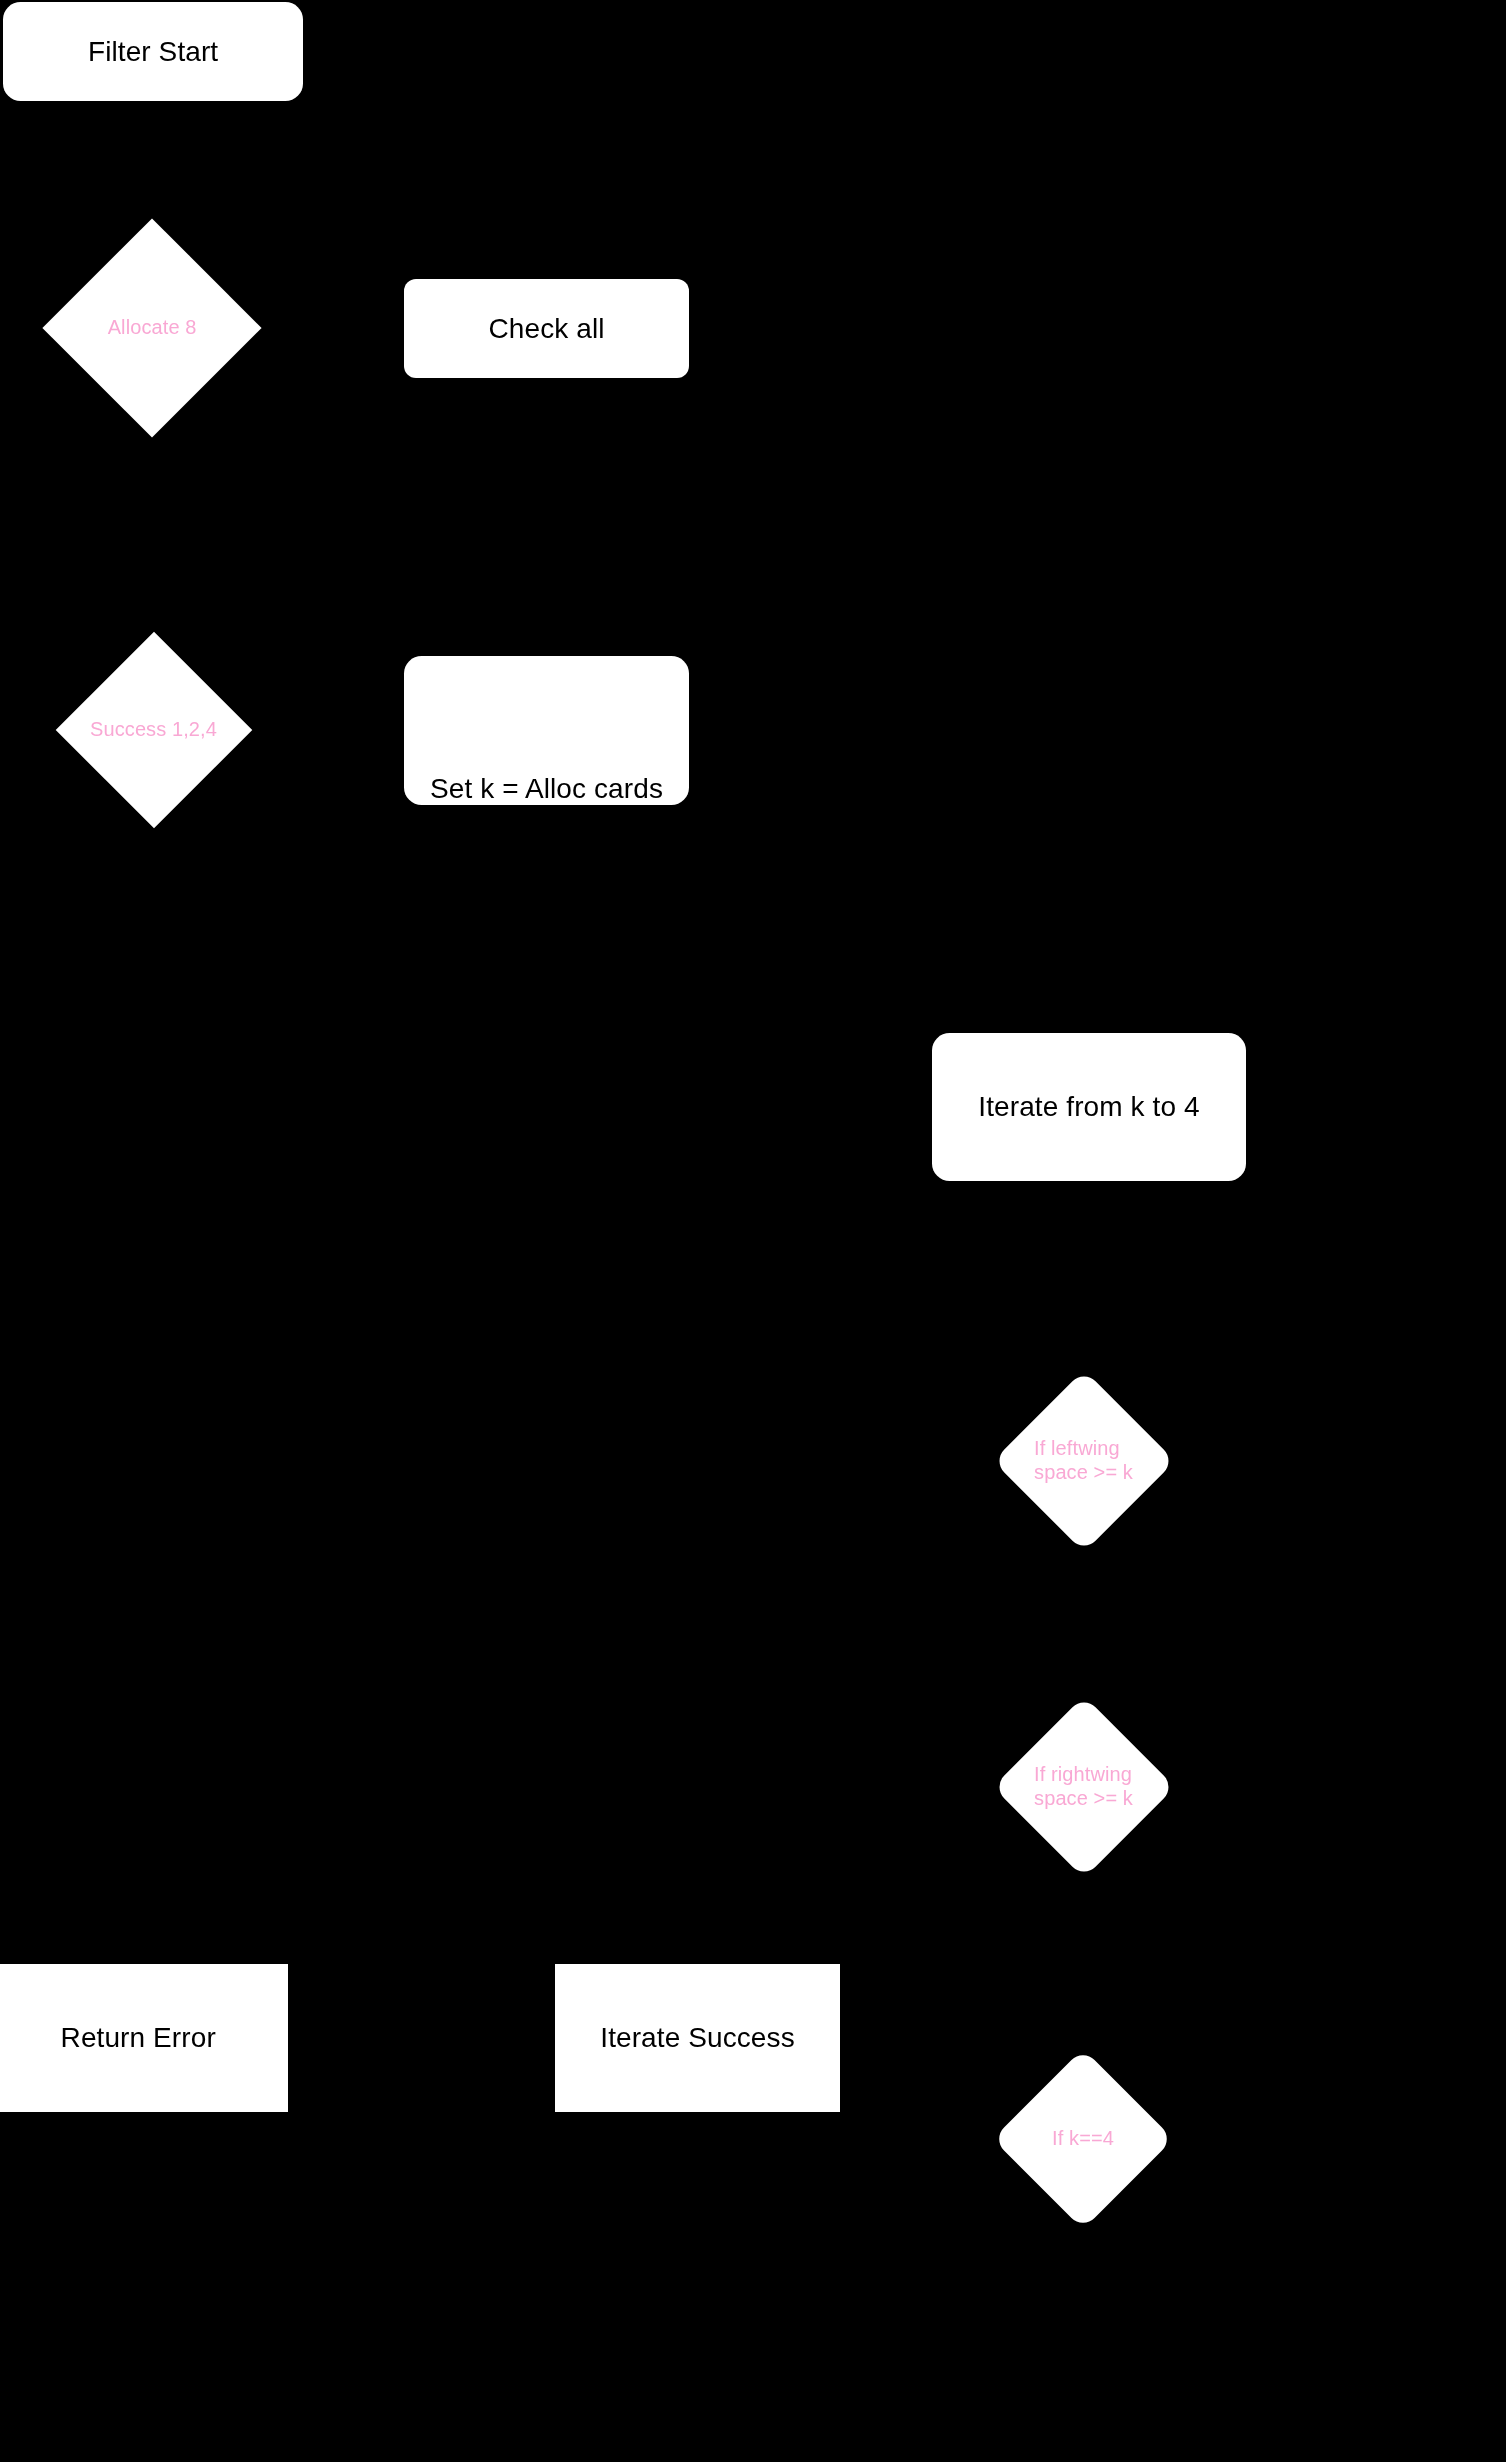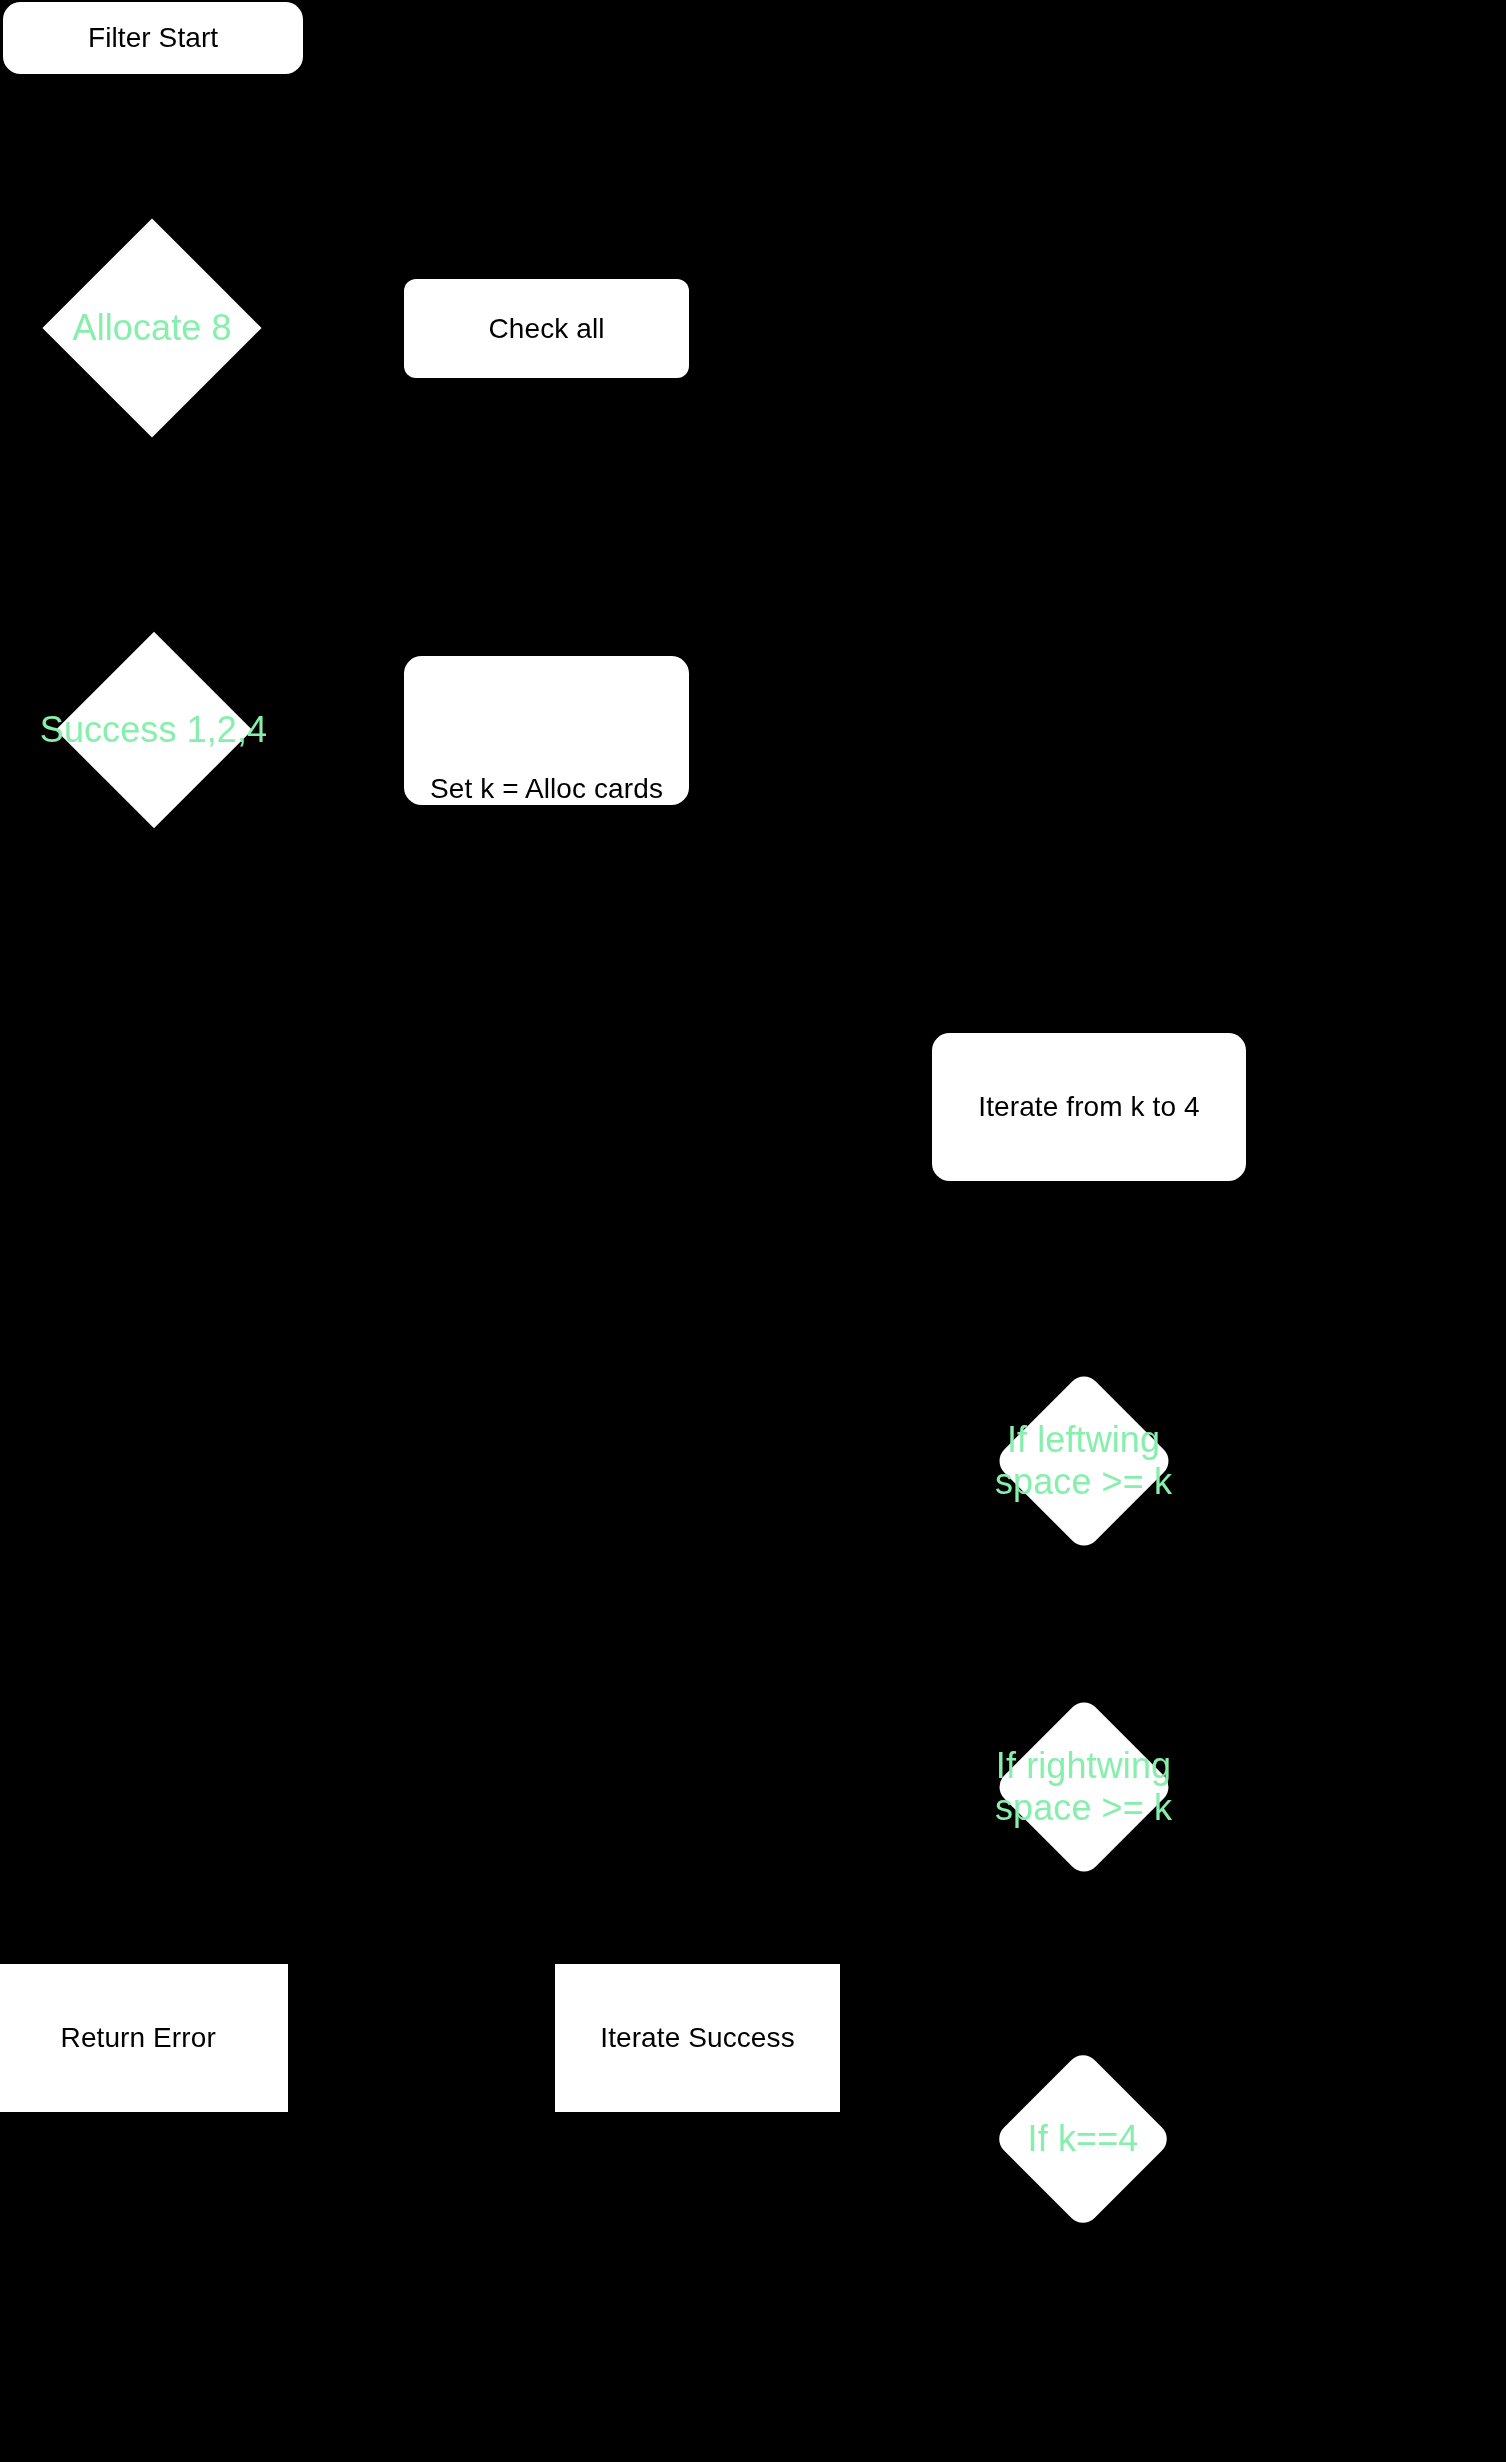--- a/index.html
+++ b/index.html
@@ -65,34 +65,34 @@
     border-radius: 0;
   }
   .diamond.soft .shape {
     border-radius: 16.3px;
   }
   .diamond .label {
     position: absolute;
     left: 50%;
     top: 50%;
     transform: translate(-50%, -50%);
-    color: #86efac;
-    font-size: 36px;
+    color: #f9a8d4;
+    font-size: 20px;
     line-height: 1.18;
-    text-align: center;
+    text-align: left;
     white-space: pre;
     letter-spacing: 0.1px;
   }
 </style>
 </head>
 <body>
 
 <div id="canvas">
 
-  <div class="node rrect" style="left:3.1px; top:1.9px; width:300px; height:72px;">
+  <div class="node rrect" style="left:3.1px; top:1.9px; width:300px; height:99px;">
     <span class="label">Filter Start</span>
   </div>
 
   <div class="node diamond sharp" style="left:29.6px; top:228px; width:245px; height:199px;">
     <div class="shape" style="width:155px; height:155px;"></div>
     <span class="label">Allocate 8</span>
   </div>
 
   <div class="node rrect" style="left:404px; top:279px; width:285px; height:99px;border-radius:12px;">
     <span class="label">Check all</span>

